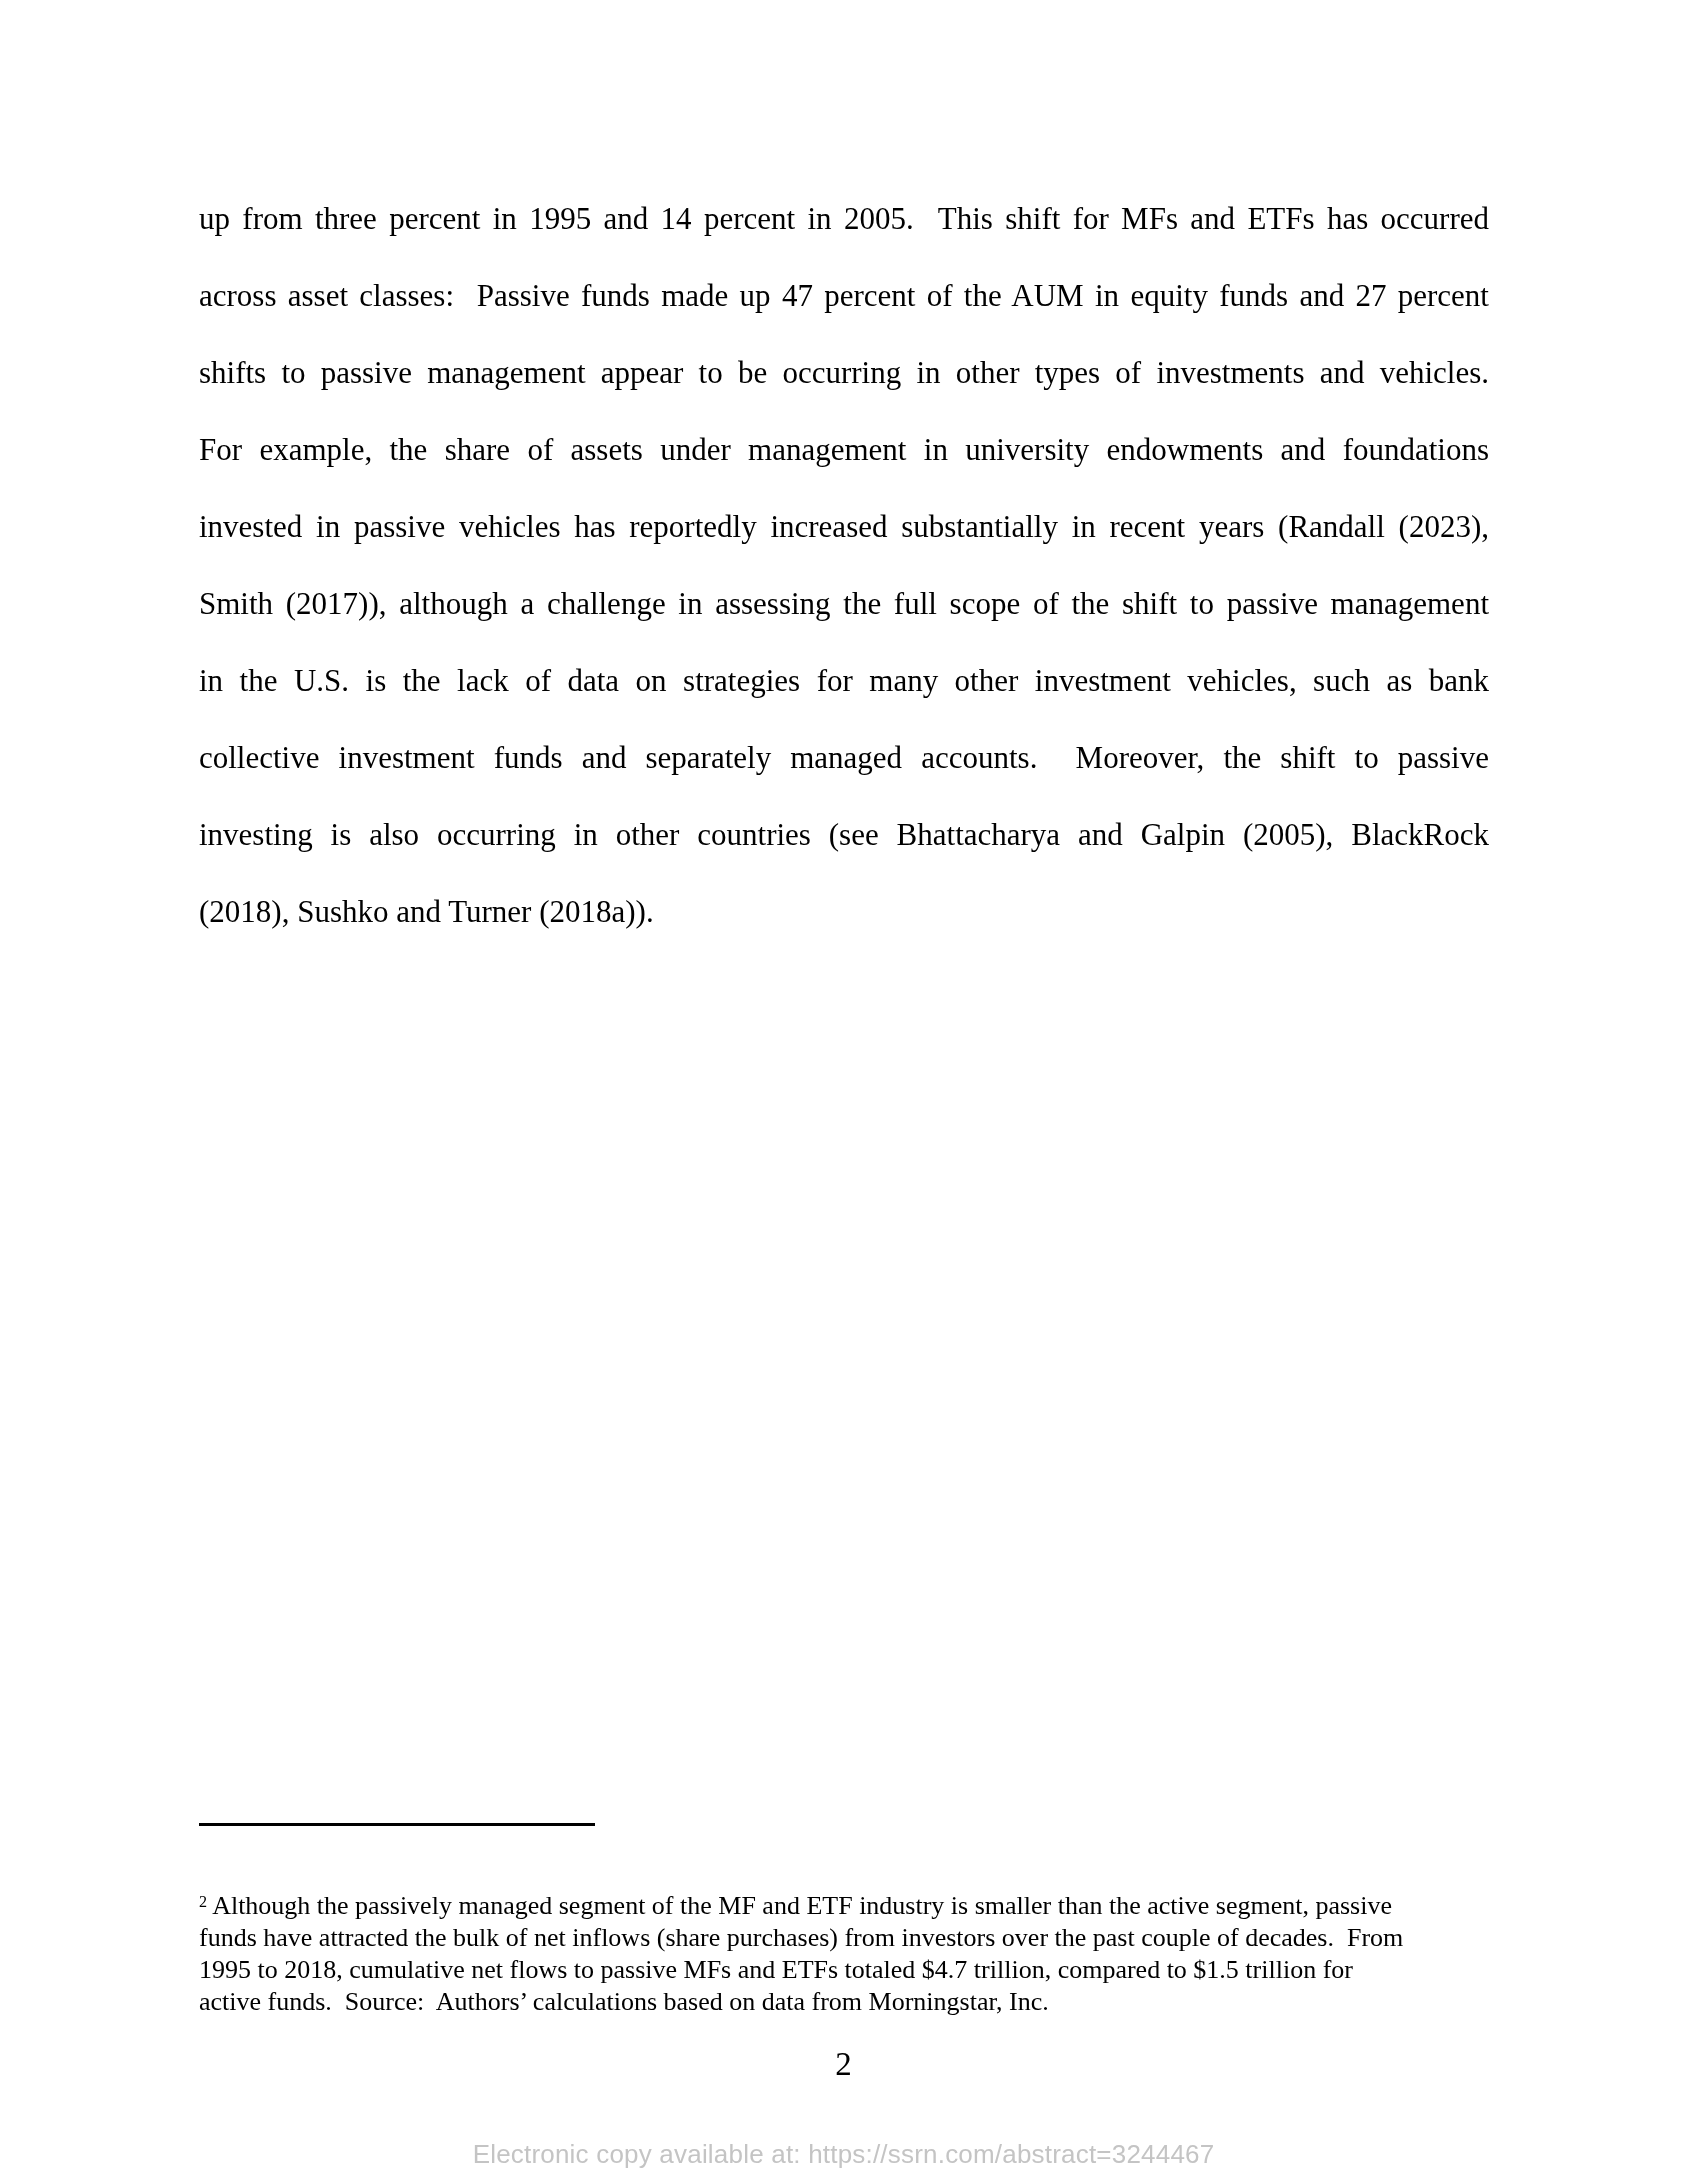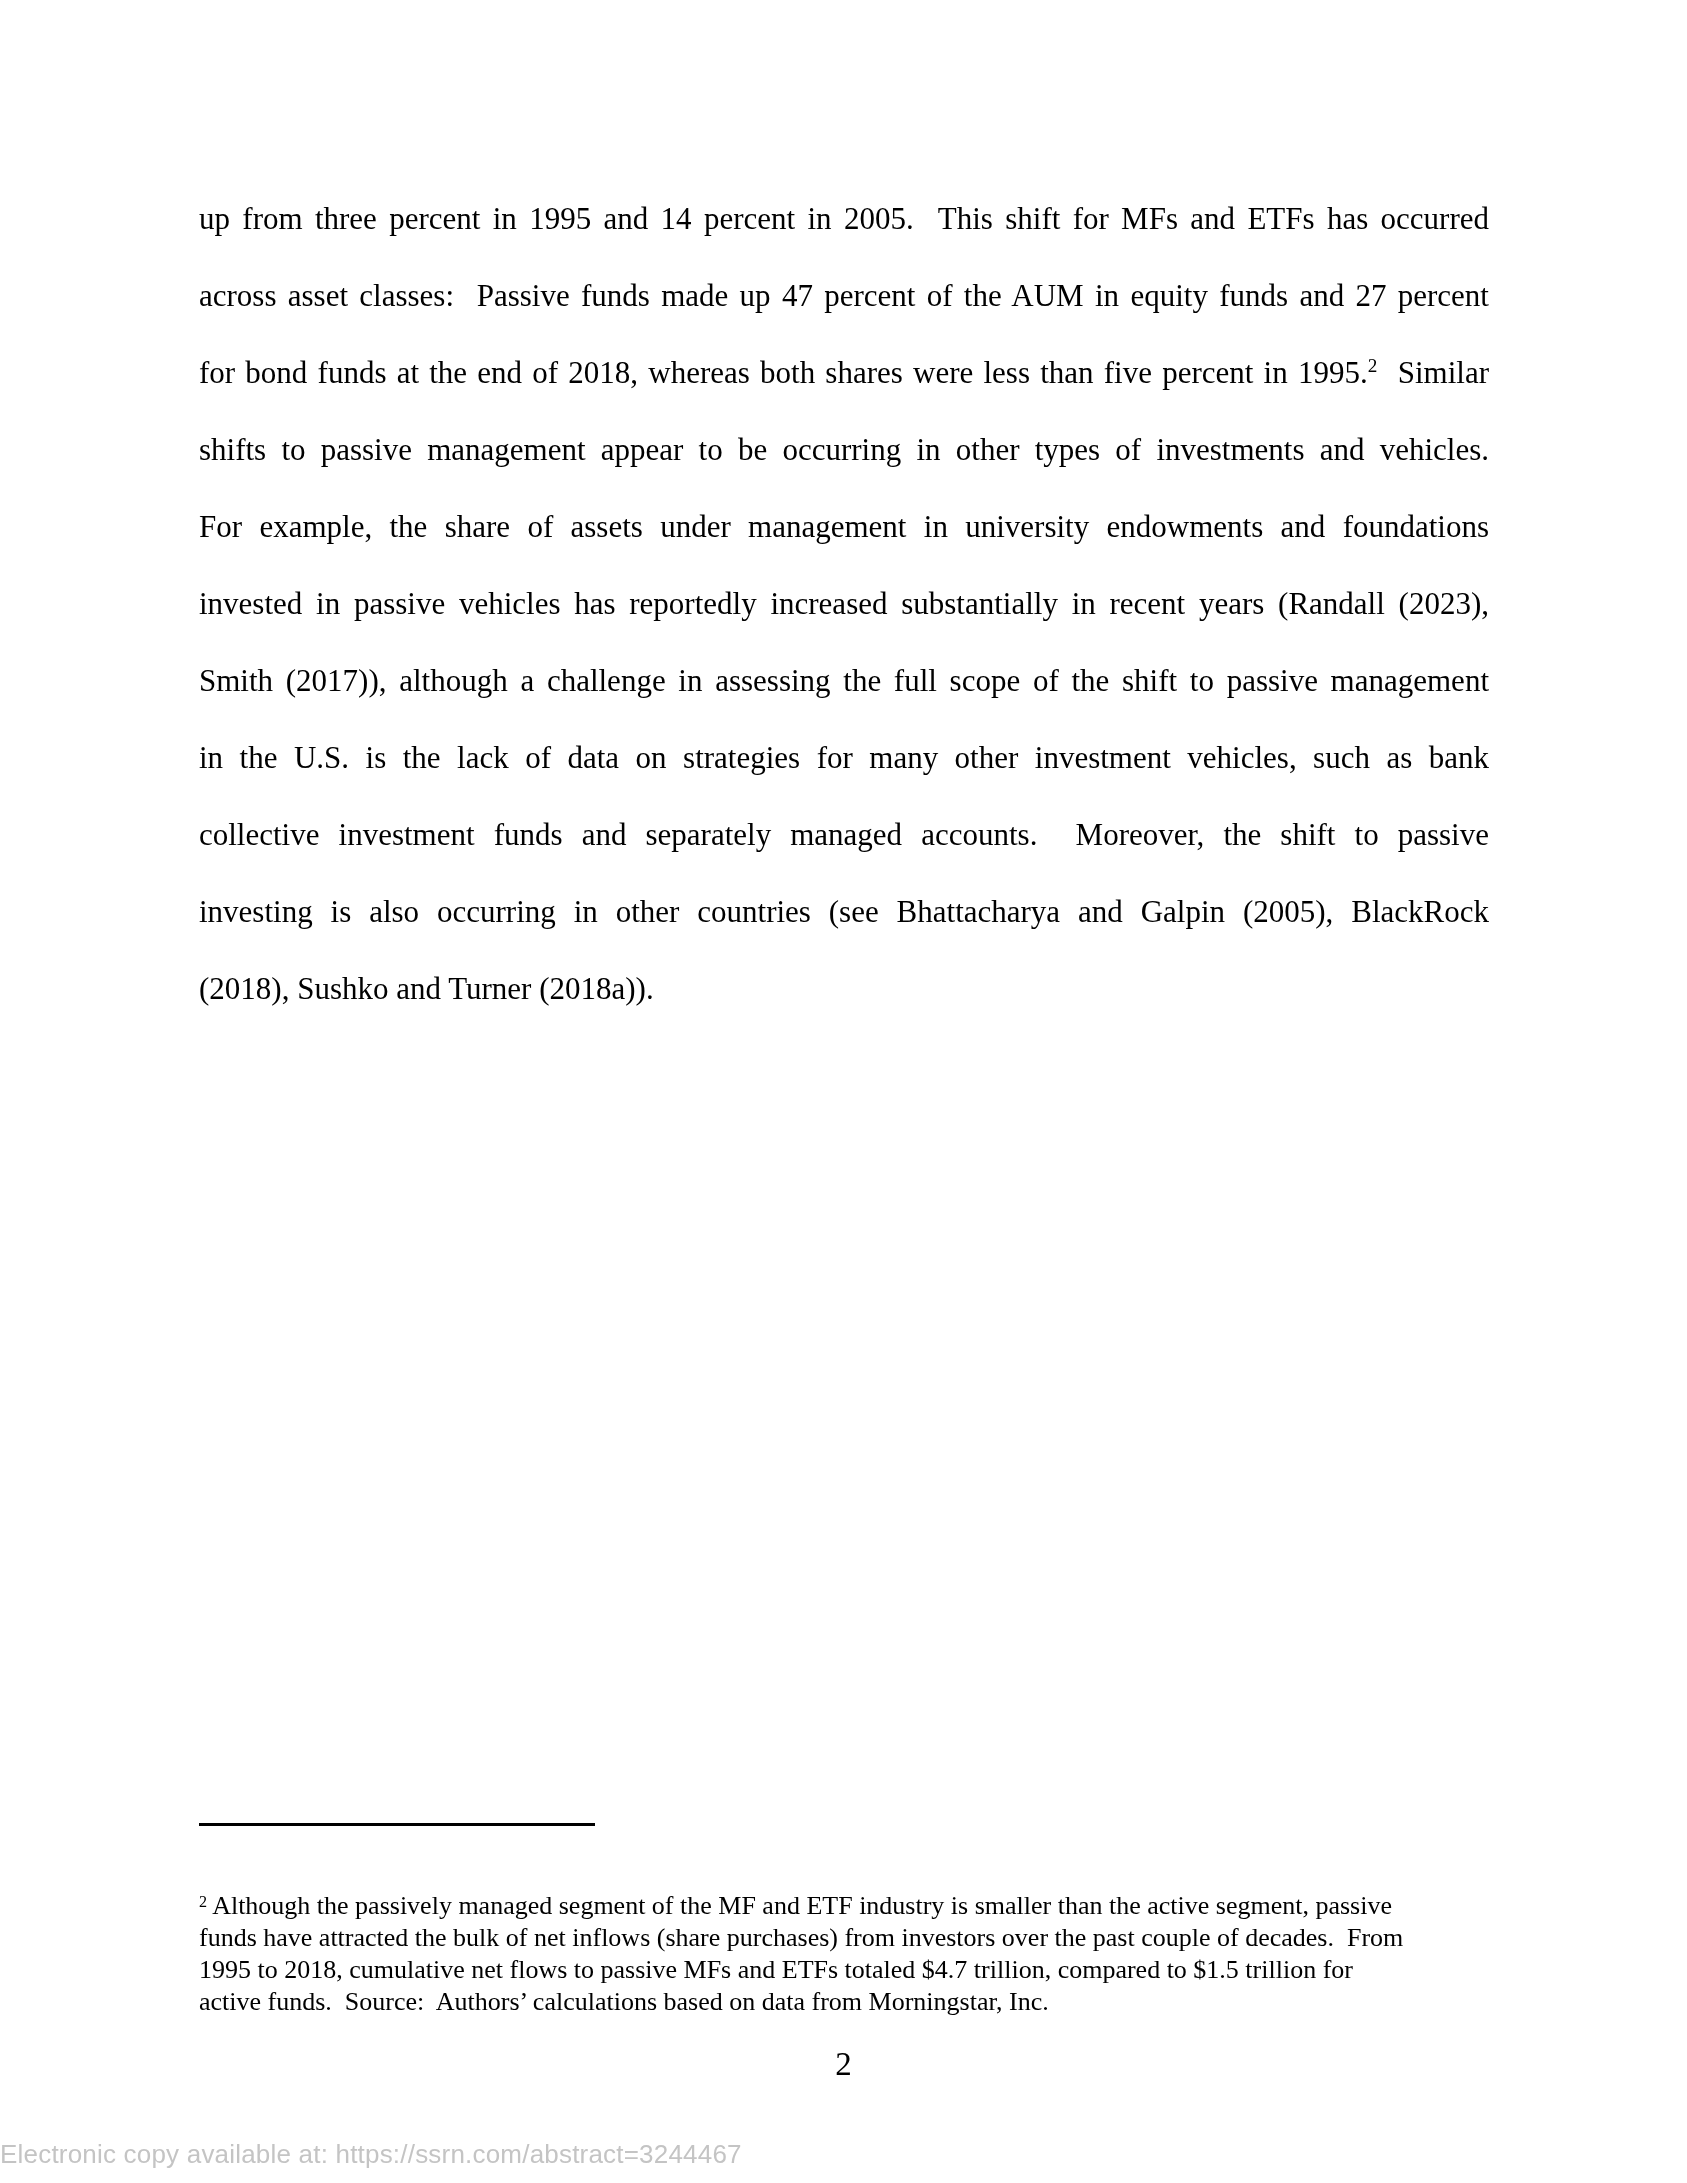--- a/index.html
+++ b/index.html
@@ -78,36 +78,36 @@
       text-align: center;
       font-size: 33px;
       line-height: 33px;
     }
     
     .ssrn-footer {
       position: absolute;
       left: 0;
       top: 2141px;
       width: 100%;
+      text-align: center;
       font-family: "Liberation Sans", "DejaVu Sans", sans-serif;
       font-size: 26px;
       line-height: 26px;
       color: #c4c4c4;
       letter-spacing: 0.2px;
     }
   </style>
 </head>
 <body>
 
 <div class="page">
 
   <main class="body-text">
     <div class="bline"><span>up from three percent in 1995 and 14 percent in 2005.&nbsp; This shift for MFs and ETFs has occurred</span></div>
     <div class="bline"><span>across asset classes:&nbsp; Passive funds made up 47 percent of the AUM in equity funds and 27 percent</span></div>
-    <div class="bline"><span>for bond funds at the end of 2018, whereas both shares were less than five percent in 1995.</span><sup class="fnref">2</sup><span>&nbsp; Similar</span></div>
     <div class="bline"><span>shifts to passive management appear to be occurring in other types of investments and vehicles.</span></div>
     <div class="bline"><span>For example, the share of assets under management in university endowments and foundations</span></div>
     <div class="bline"><span>invested in passive vehicles has reportedly increased substantially in recent years (Randall (2023),</span></div>
     <div class="bline"><span>Smith (2017)), although a challenge in assessing the full scope of the shift to passive management</span></div>
     <div class="bline"><span>in the U.S. is the lack of data on strategies for many other investment vehicles, such as bank</span></div>
     <div class="bline"><span>collective investment funds and separately managed accounts.&nbsp; Moreover, the shift to passive</span></div>
     <div class="bline"><span>investing is also occurring in other countries (see Bhattacharya and Galpin (2005), BlackRock</span></div>
     <div class="bline last"><span>(2018), Sushko and Turner (2018a)).</span></div>
   </main>
 

